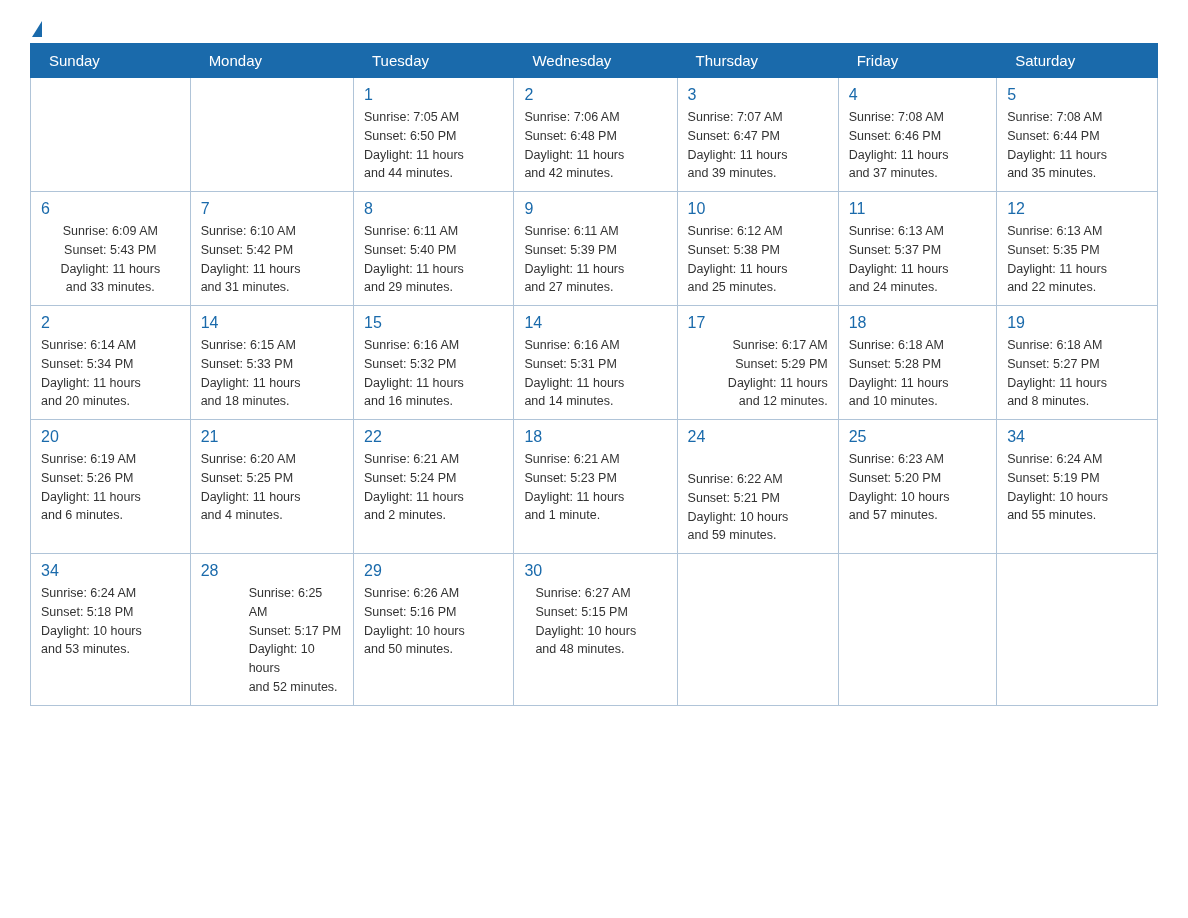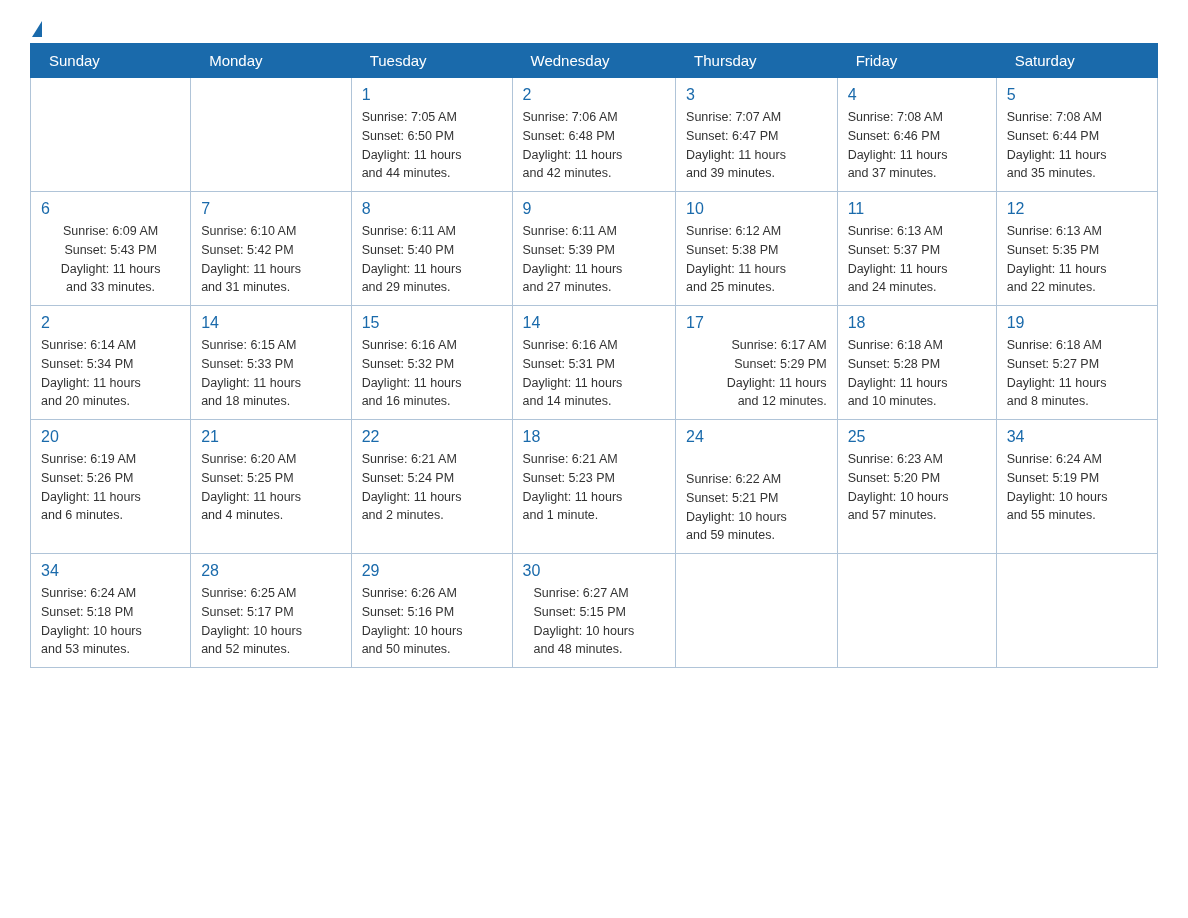--- a/index.html
+++ b/index.html
@@ -327,21 +327,21 @@
       <tr>
         <td>
           <div class="day-number">34</div>
           <div class="day-info" style="white-space: pre-line;">Sunrise: 6:24 AM
 Sunset: 5:18 PM
 Daylight: 10 hours
 and 53 minutes.</div>
         </td>
         <td>
           <div class="day-number">28</div>
-          <div class="day-info" style="white-space: pre-line;">Sunrise: 6:25 AM
+          <div class="day-info" style="white-space: pre-line; margin-left: 48px;">Sunrise: 6:25 AM
 Sunset: 5:17 PM
 Daylight: 10 hours
 and 52 minutes.</div>
         </td>
         <td>
           <div class="day-number">29</div>
           <div class="day-info" style="white-space: pre-line;">Sunrise: 6:26 AM
 Sunset: 5:16 PM
 Daylight: 10 hours
 and 50 minutes.</div>

